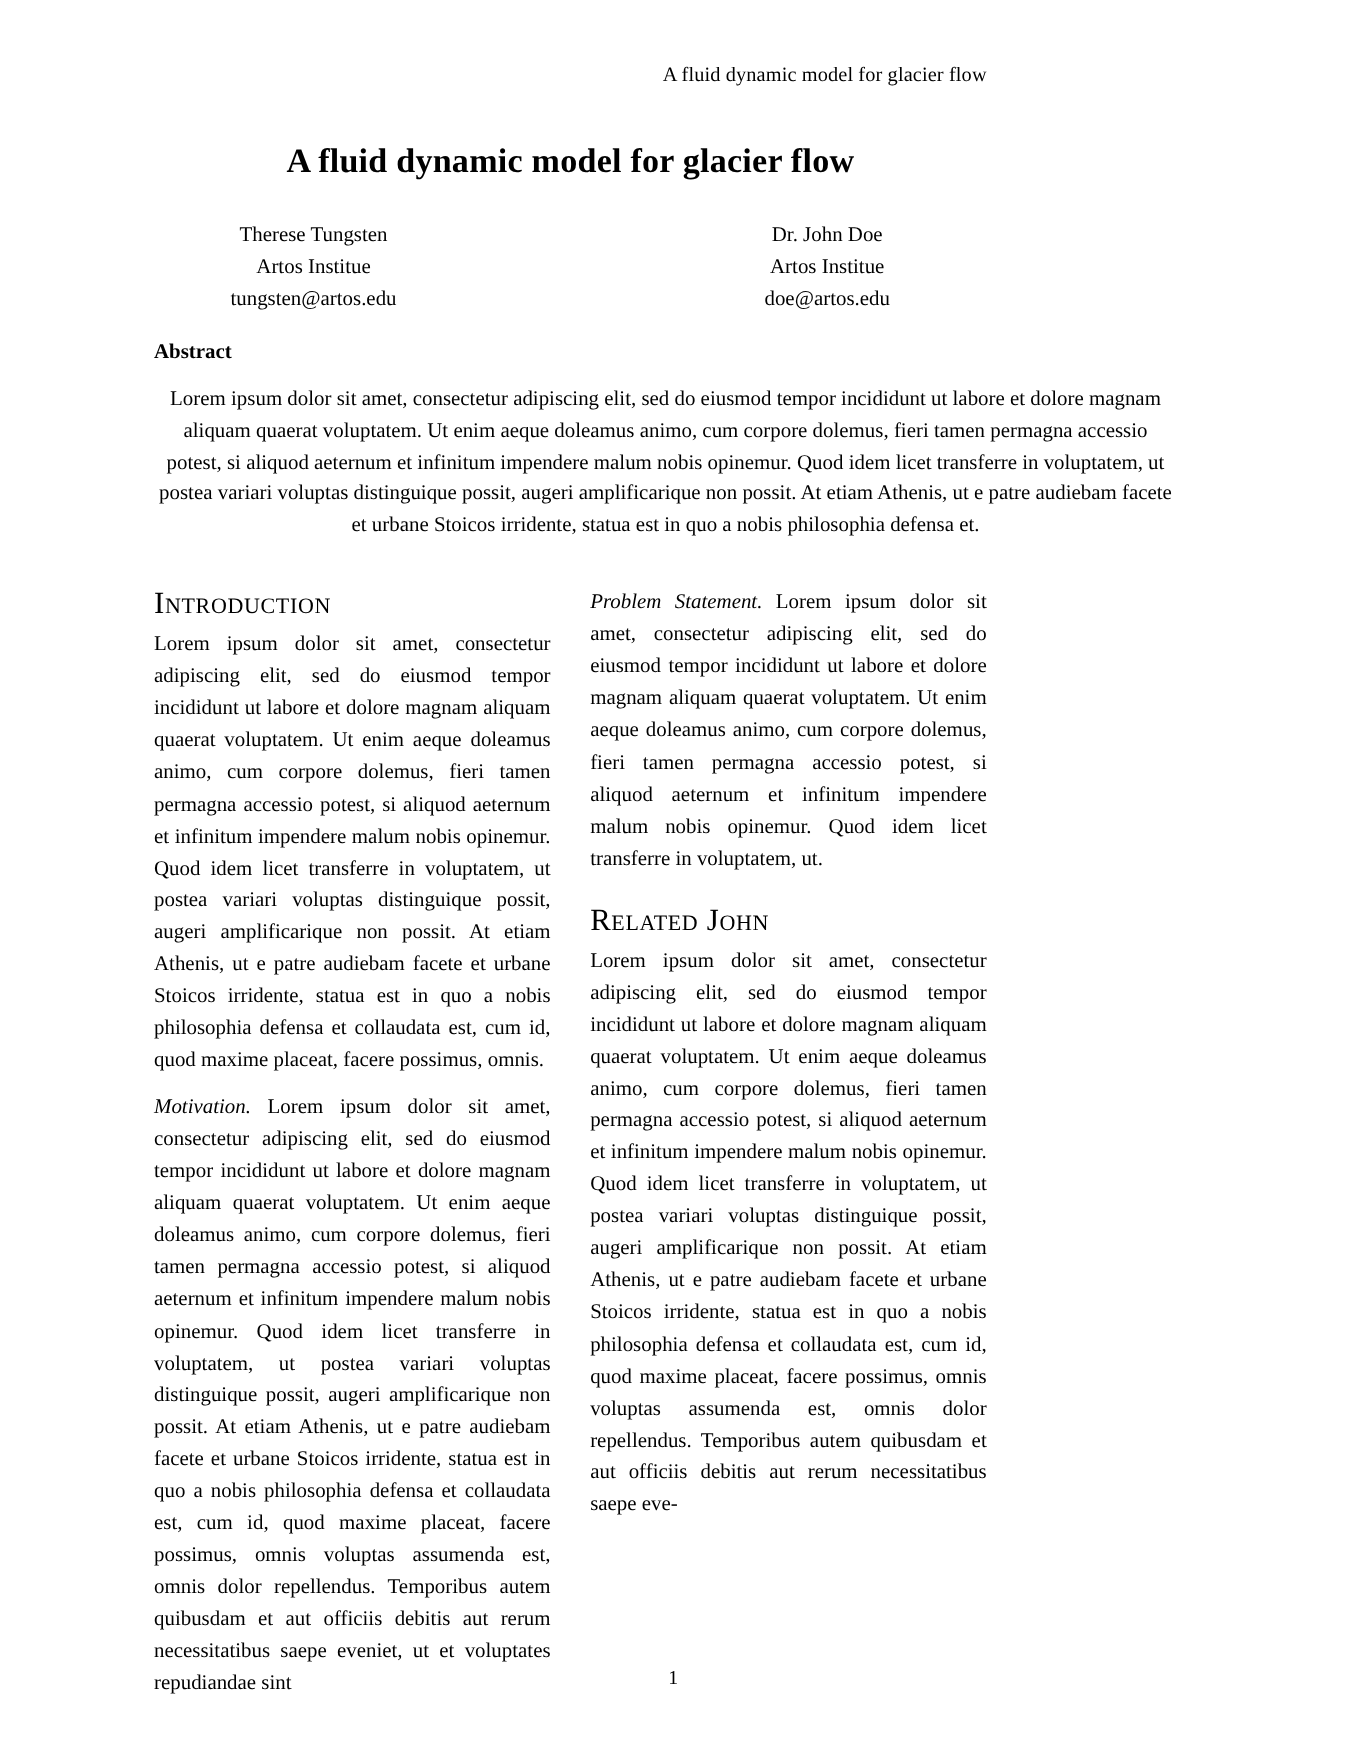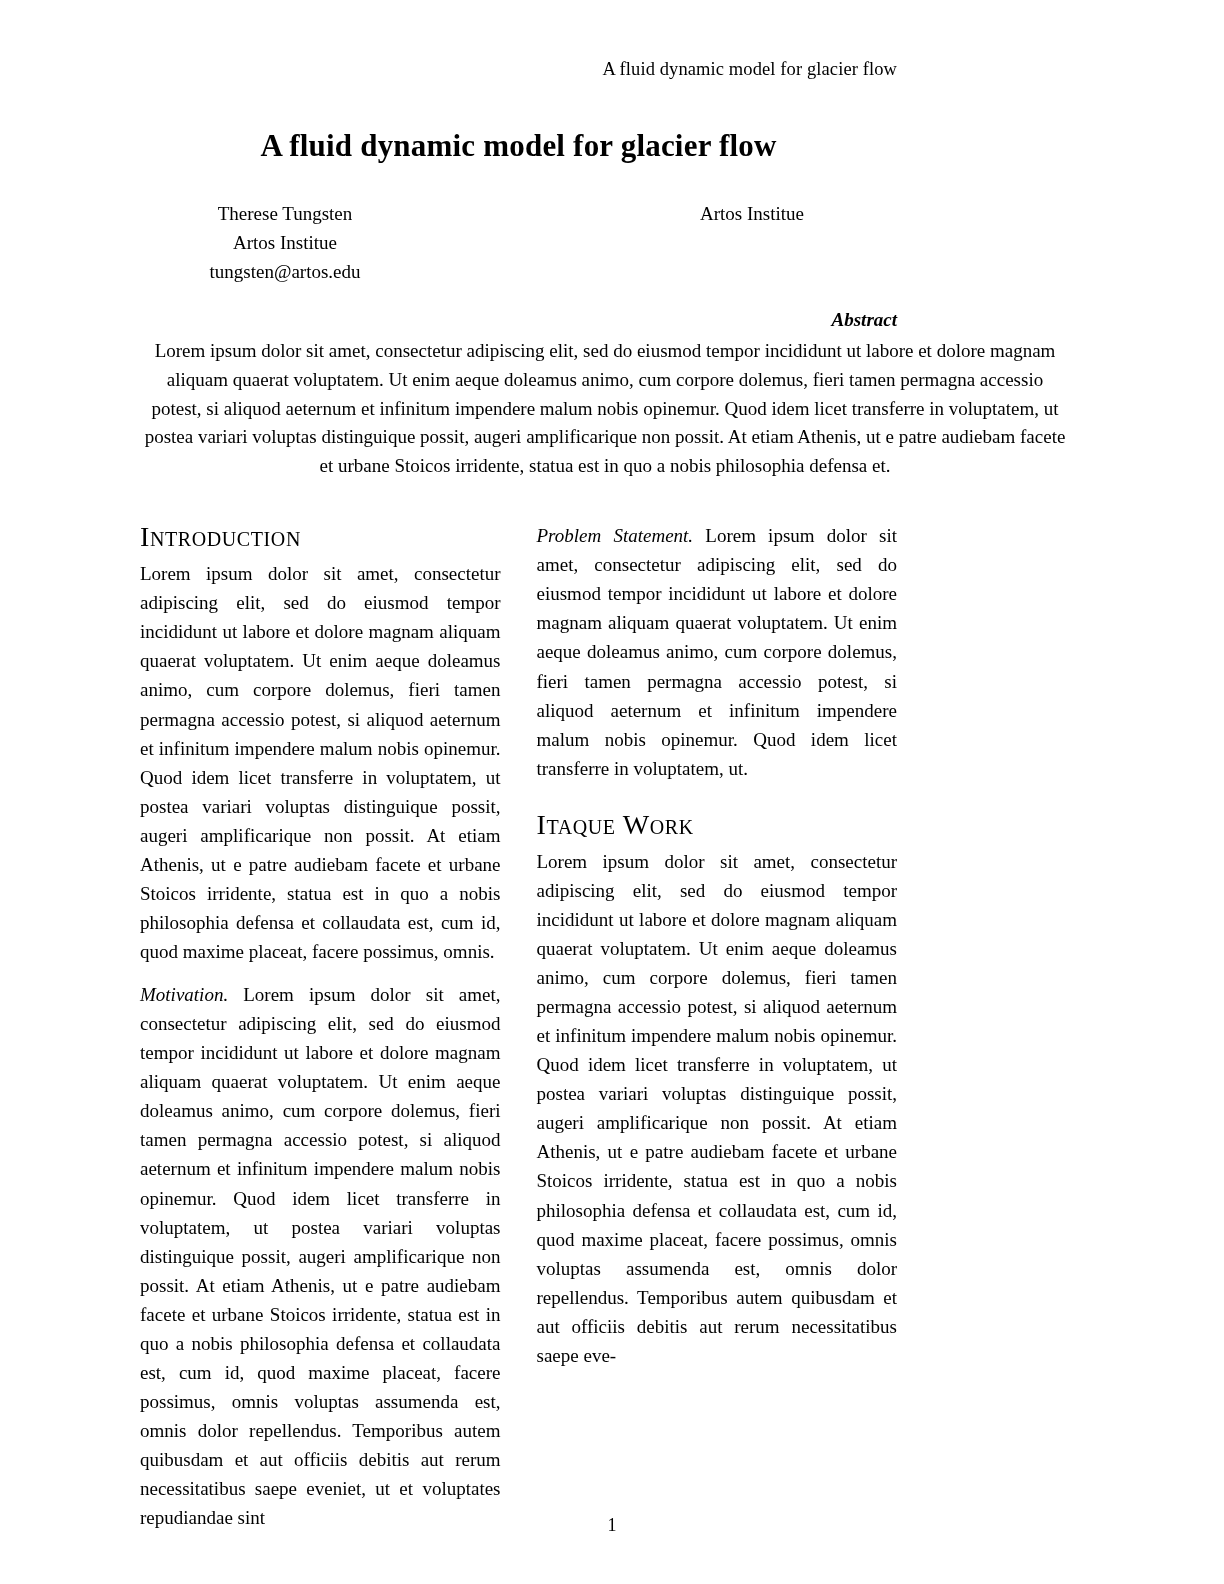--- a/index.html
+++ b/index.html
@@ -43,25 +43,24 @@
     gap: 150px;
     margin: 0 0 22px 0;
   }
   .author {
     text-align: center;
     font-size: 19px;
     line-height: 1.52;
     width: 290px;
   }
   .abstract-head {
-    text-align: right;
+    text-align: left;
     font-size: 19px;
     font-weight: bold;
-    margin: 0 0 6px 0;
-    font-style: italic;
+    margin: 0 0 18px 0;
   }
   .abstract-body {
     text-align: center;
     font-size: 19px;
     line-height: 1.52;
     margin: 0 auto;
     width: 930px;
   }
   .columns {
     margin-top: 40px;
@@ -111,38 +110,40 @@
 
   <h1 class="title">A fluid dynamic model for glacier flow</h1>
 
   <div class="authors">
     <div class="author">
       <div>Therese Tungsten</div>
       <div>Artos Institue</div>
       <div>tungsten@artos.edu</div>
     </div>
     <div class="author">
+      <div>Dr. John Doe</div>
       <div>Artos Institue</div>
+      <div>doe@artos.edu</div>
     </div>
   </div>
 
   <div class="abstract-head">Abstract</div>
   <div class="abstract-body">Lorem ipsum dolor sit amet, consectetur adipiscing elit, sed do eiusmod tempor incididunt ut labore et dolore magnam aliquam quaerat voluptatem. Ut enim aeque doleamus animo, cum corpore dolemus, fieri tamen permagna accessio potest, si aliquod aeternum et infinitum impendere malum nobis opinemur. Quod idem licet transferre in voluptatem, ut postea variari voluptas distinguique possit, augeri amplificarique non possit. At etiam Athenis, ut e patre audiebam facete et urbane Stoicos irridente, statua est in quo a nobis philosophia defensa et.</div>
 
   <div class="columns">
 
     <div class="col">
       <div class="section-head">Introduction</div>
       <p class="body">Lorem ipsum dolor sit amet, consectetur adipiscing elit, sed do eiusmod tempor incididunt ut labore et dolore magnam aliquam quaerat voluptatem. Ut enim aeque doleamus animo, cum corpore dolemus, fieri tamen permagna accessio potest, si aliquod aeternum et infinitum impendere malum nobis opinemur. Quod idem licet transferre in voluptatem, ut postea variari voluptas distinguique possit, augeri amplificarique non possit. At etiam Athenis, ut e patre audiebam facete et urbane Stoicos irridente, statua est in quo a nobis philosophia defensa et collaudata est, cum id, quod maxime placeat, facere possimus, omnis.</p>
       <p class="body"><span class="runin">Motivation.</span><span> Lorem ipsum dolor sit amet, consectetur adipiscing elit, sed do eiusmod tempor incididunt ut labore et dolore magnam aliquam quaerat voluptatem. Ut enim aeque doleamus animo, cum corpore dolemus, fieri tamen permagna accessio potest, si aliquod aeternum et infinitum impendere malum nobis opinemur. Quod idem licet transferre in voluptatem, ut postea variari voluptas distinguique possit, augeri amplificarique non possit. At etiam Athenis, ut e patre audiebam facete et urbane Stoicos irridente, statua est in quo a nobis philosophia defensa et collaudata est, cum id, quod maxime placeat, facere possimus, omnis voluptas assumenda est, omnis dolor repellendus. Temporibus autem quibusdam et aut officiis debitis aut rerum necessitatibus saepe eveniet, ut et voluptates repudiandae sint</span></p>
     </div>
 
     <div class="col">
       <p class="body"><span class="runin">Problem Statement.</span><span> Lorem ipsum dolor sit amet, consectetur adipiscing elit, sed do eiusmod tempor incididunt ut labore et dolore magnam aliquam quaerat voluptatem. Ut enim aeque doleamus animo, cum corpore dolemus, fieri tamen permagna accessio potest, si aliquod aeternum et infinitum impendere malum nobis opinemur. Quod idem licet transferre in voluptatem, ut.</span></p>
-      <div class="section-head spaced">Itaque Work</div>
+      <div class="section-head spaced">Related John</div>
       <p class="body tight">Lorem ipsum dolor sit amet, consectetur adipiscing elit, sed do eiusmod tempor incididunt ut labore et dolore magnam aliquam quaerat voluptatem. Ut enim aeque doleamus animo, cum corpore dolemus, fieri tamen permagna accessio potest, si aliquod aeternum et infinitum impendere malum nobis opinemur. Quod idem licet transferre in voluptatem, ut postea variari voluptas distinguique possit, augeri amplificarique non possit. At etiam Athenis, ut e patre audiebam facete et urbane Stoicos irridente, statua est in quo a nobis philosophia defensa et collaudata est, cum id, quod maxime placeat, facere possimus, omnis voluptas assumenda est, omnis dolor repellendus. Temporibus autem quibusdam et aut officiis debitis aut rerum necessitatibus saepe eve-</p>
     </div>
 
   </div>
 
   <div class="pagenum">1</div>
 
 </div>
 
 </body></html>

